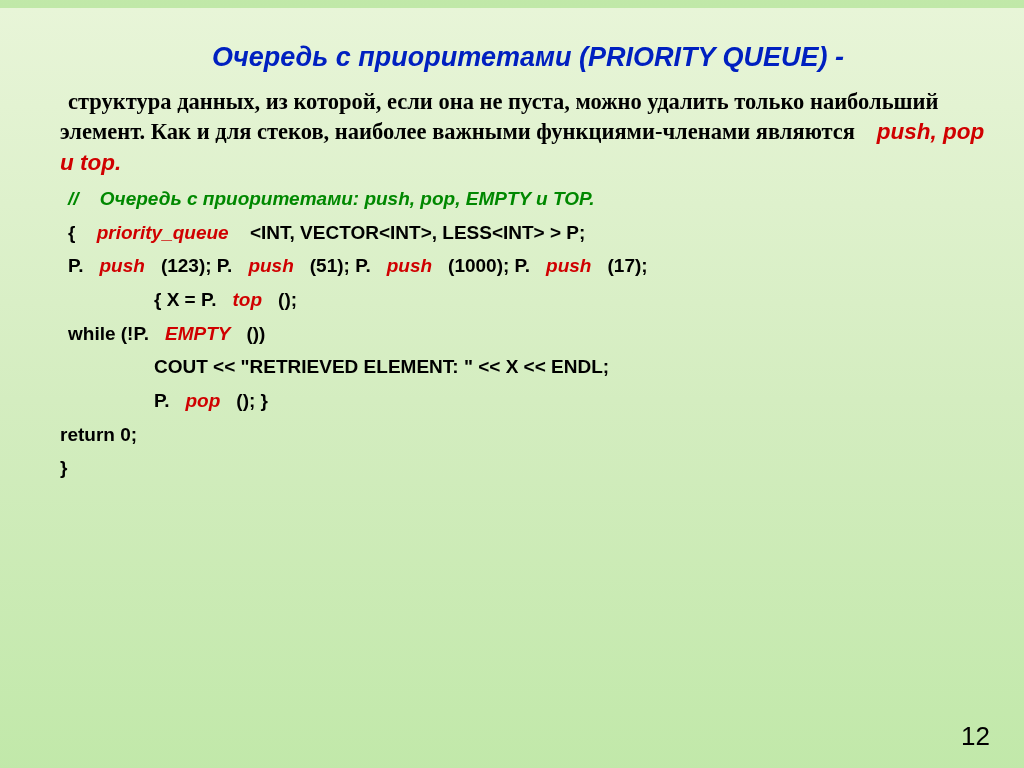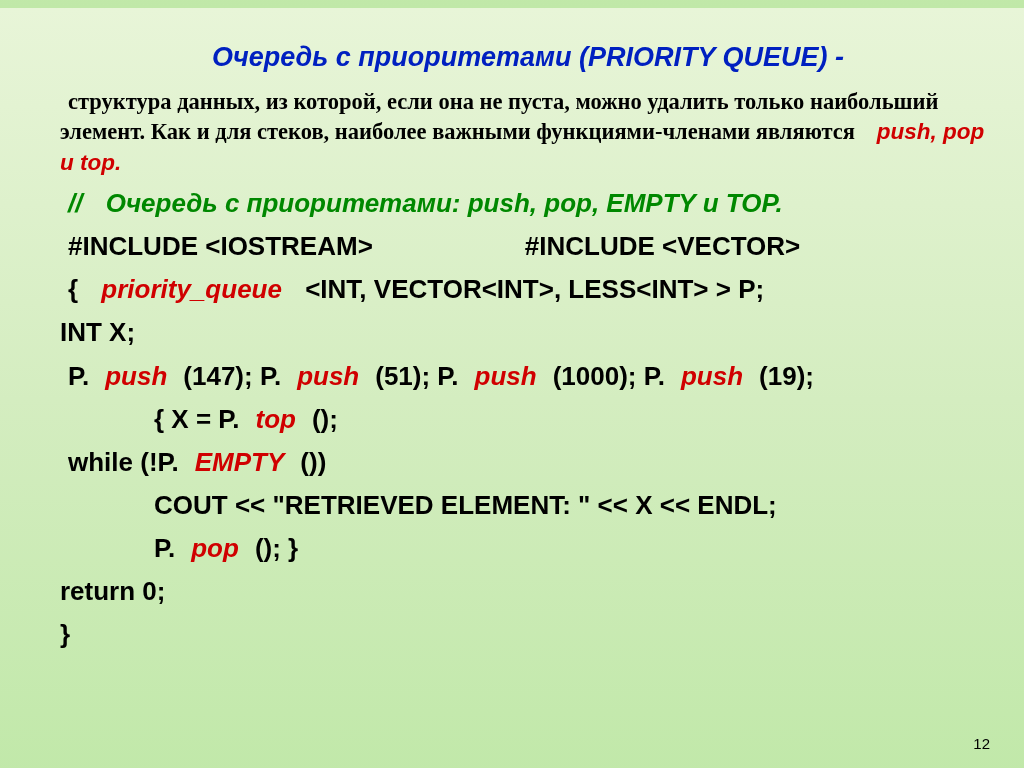--- a/index.html
+++ b/index.html
@@ -34,30 +34,30 @@
   }
   .red-italic {
     color: #d00000;
     font-style: italic;
   }
   .green-italic {
     color: #008800;
     font-style: italic;
   }
   .code-line {
-    font-size: 26px;
+    font-size: 19px;
     font-weight: bold;
     color: #000;
     line-height: 1.35;
   }
   .page-num {
     position: absolute;
     bottom: 24px;
     right: 42px;
-    font-size: 15px;
+    font-size: 26px;
     color: #000;
     font-weight: normal;
   }
   .gap { display: inline-block; width: 120px; }
   .gap2 { display: inline-block; width: 60px; }
   .tab1 { display: inline-block; width: 70px; }
 </style>
 </head>
 <body>
 
@@ -65,34 +65,30 @@
   <div class="title">Очередь с приоритетами (PRIORITY QUEUE) -</div>
 
   <div class="body-text">
     <span class="indent">структура данных, из которой, если она не пуста, можно удалить только наибольший элемент. Как и для стеков, наиболее важными функциями-членами являются </span><span class="red-italic">push, pop и top.</span>
   </div>
 
   <div class="code-line">
     <span class="green-italic">// </span><span class="green-italic">Очередь с приоритетами: push,  pop,   EMPTY и TOP.</span>
   </div>
 
-  <div class="code-line">
-    <span>#INCLUDE &lt;IOSTREAM&gt;</span><span class="gap"></span><span>#INCLUDE &lt;VECTOR&gt;</span>
-  </div>
 
 
 
   <div class="code-line">
     <span>{ </span><span class="red-italic">priority_queue</span><span> &lt;INT, VECTOR&lt;INT&gt;, LESS&lt;INT&gt; &gt; P;</span>
   </div>
 
-  <div class="code-line">INT X;</div>
 
   <div class="code-line">
-    <span>P.</span><span class="red-italic">push</span><span>(147); P.</span><span class="red-italic">push</span><span>(51); P.</span><span class="red-italic">push</span><span>(1000); P.</span><span class="red-italic">push</span><span>(19);</span>
+    <span>P.</span><span class="red-italic">push</span><span>(123); P.</span><span class="red-italic">push</span><span>(51); P.</span><span class="red-italic">push</span><span>(1000); P.</span><span class="red-italic">push</span><span>(17);</span>
   </div>
 
   <div class="code-line">
     <span class="tab1"></span><span>{ X = P.</span><span class="red-italic">top</span><span>();</span>
   </div>
 
   <div class="code-line">
     <span>while (!P.</span><span class="red-italic">EMPTY</span><span>())</span>
   </div>
 

